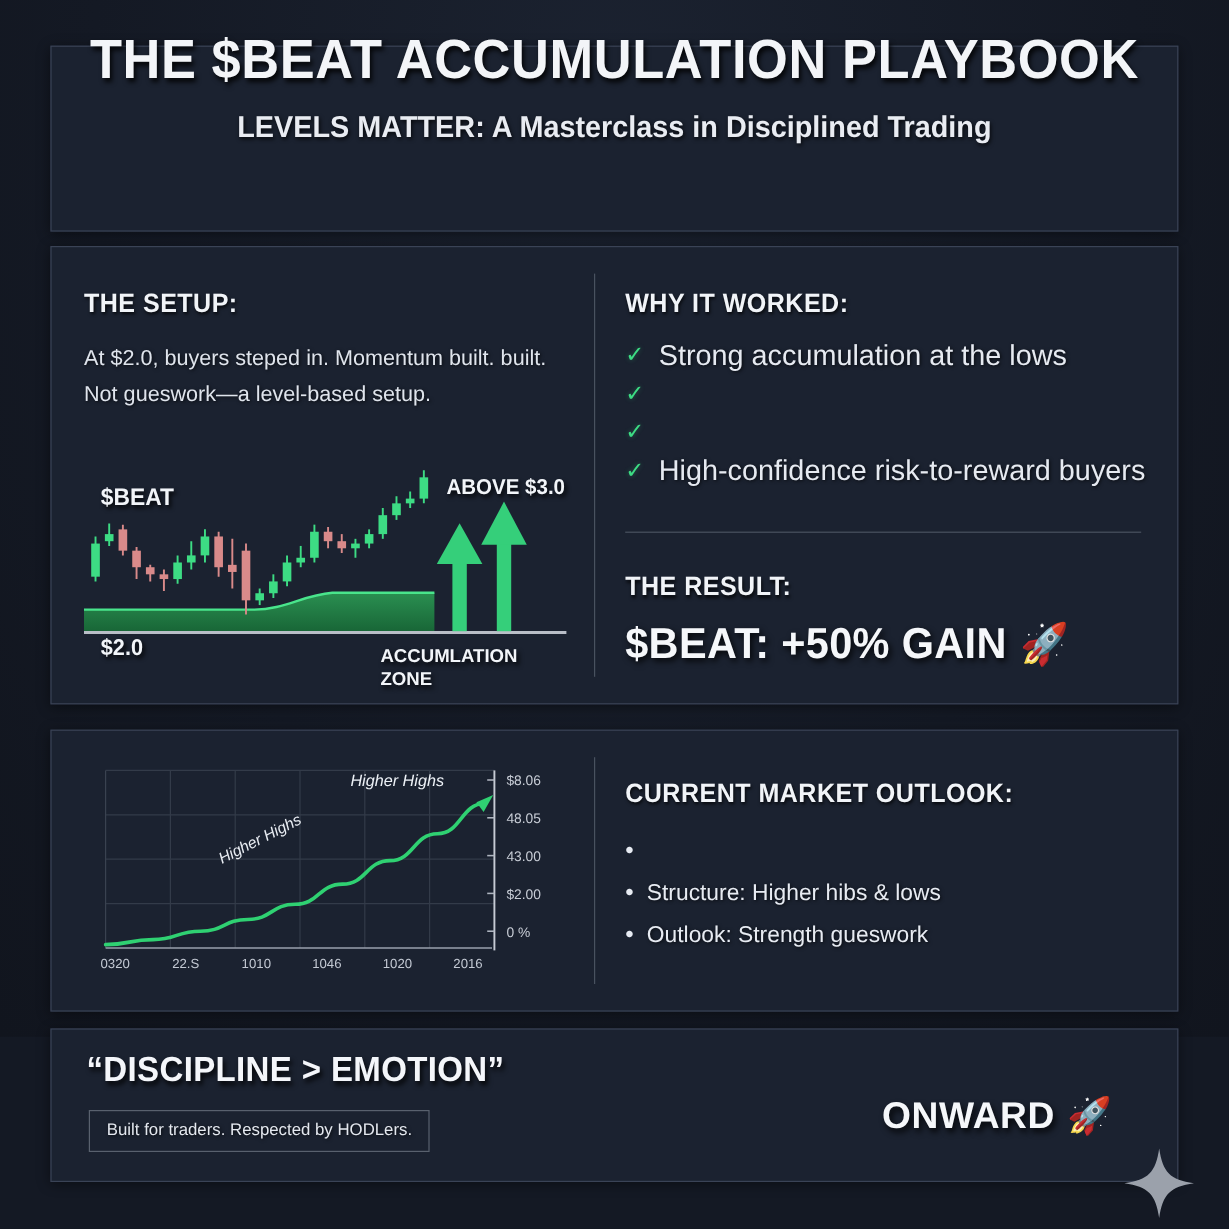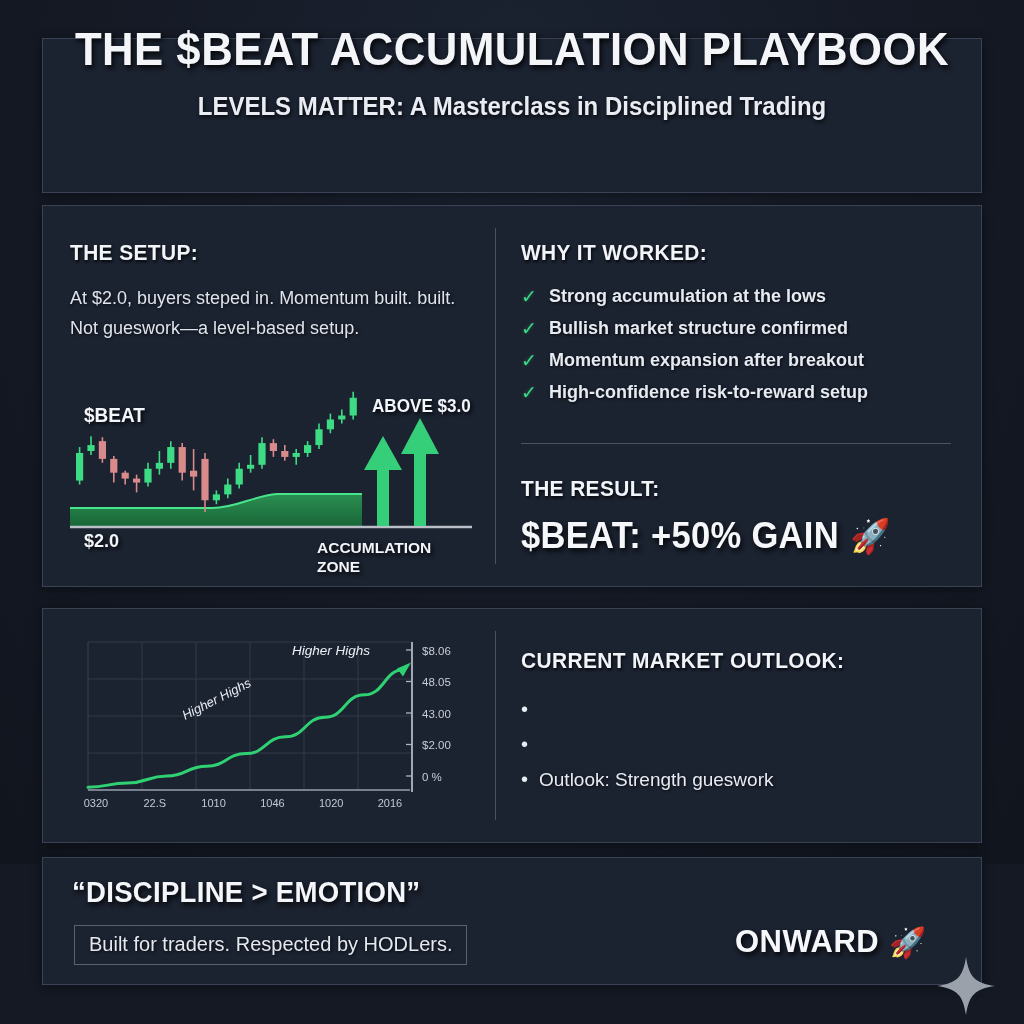--- a/index.html
+++ b/index.html
@@ -57,22 +57,22 @@
     text-shadow:1px 1px 3px rgba(0,0,0,.7);
   }
   #setup-head{ position:absolute; left:70px; top:240px; }
   #setup-body{ position:absolute; left:70px; top:283px; width:400px; }
 
   #why-head{ position:absolute; left:521px; top:240px; }
   #why-list{ position:absolute; left:521px; top:283px; width:430px; }
   .check-row{ display:flex; align-items:flex-start; gap:12px; margin-bottom:5px; }
   .chk{ color:#3ddc84; font-size:19px; line-height:27px; flex:0 0 auto;
         text-shadow:0 0 4px rgba(61,220,132,.35); }
-  .chk-txt{ font-size:18px; color:#e6eaf1; line-height:27px;
-            text-shadow:1px 1px 3px rgba(0,0,0,.7); white-space:nowrap;font-weight:bold; }
+  .chk-txt{ font-size:24px; color:#e6eaf1; line-height:27px;
+            text-shadow:1px 1px 3px rgba(0,0,0,.7); white-space:nowrap; }
 
   #result-rule{ position:absolute; left:521px; top:443px; width:430px; height:1px;
                 background:#4a5costant; background:#4a5360; }
   #result-head{ position:absolute; left:521px; top:476px; }
   #result-big{
     position:absolute; left:521px; top:515px;
     font-size:36px; font-weight:bold; color:#f5f7fa;
     letter-spacing:.3px; text-shadow:2px 3px 5px rgba(0,0,0,.85);
     transform:scaleX(.96); transform-origin:left; white-space:nowrap;
     display:flex; align-items:center; gap:12px;
@@ -107,27 +107,27 @@
   #quote{
     position:absolute; left:72px; top:876px;
     font-size:29px; font-weight:bold; color:#f4f6fa;
     letter-spacing:.3px; text-shadow:2px 3px 5px rgba(0,0,0,.85);
     transform:scaleX(.95); transform-origin:left; white-space:nowrap;
   }
   #tagline-box{
     position:absolute; left:74px; top:925px;
     border:1px solid #59616e; padding:7px 14px 8px 14px;
   }
-  #tagline{ font-size:20px; color:#e4e8ef; white-space:nowrap;
+  #tagline{ font-size:14px; color:#e4e8ef; white-space:nowrap;
             text-shadow:1px 1px 3px rgba(0,0,0,.7); }
   #onward{
     position:absolute; left:735px; top:912px;
     font-size:31px; font-weight:bold; color:#f5f7fa;
     letter-spacing:.5px; text-shadow:2px 3px 5px rgba(0,0,0,.85);
-    display:flex; align-items:center; gap:10px; white-space:nowrap;margin-top:12px;
+    display:flex; align-items:center; gap:10px; white-space:nowrap;
   }
   #sparkle{ position:absolute; left:935px; top:955px; }
 </style>
 </head>
 <body>
 
 <div class="canvas">
 
   <div class="panel" id="header-panel"></div>
   <div id="main-title">THE $BEAT ACCUMULATION PLAYBOOK</div>
@@ -223,29 +223,27 @@
   </div>
 
   <div class="sec-head" id="why-head">WHY IT WORKED:</div>
   <div id="why-list">
       <div class="check-row">
         <span class="chk">✓</span>
         <span class="chk-txt">Strong accumulation at the lows</span>
       </div>
       <div class="check-row">
         <span class="chk">✓</span>
-        <span class="chk-txt">Bullish market structure confirmed</span>
       </div>
       <div class="check-row">
         <span class="chk">✓</span>
-        <span class="chk-txt">Momentum expansion after breakout</span>
       </div>
       <div class="check-row">
         <span class="chk">✓</span>
-        <span class="chk-txt">High-confidence risk-to-reward setup</span>
+        <span class="chk-txt">High-confidence risk-to-reward buyers</span>
       </div>
     </div>
 
   <div id="result-rule"></div>
   <div class="sec-head" id="result-head">THE RESULT:</div>
   <div id="result-big">
     <span>$BEAT: +50% GAIN</span>
     <span class="emoji">🚀</span>
   </div>
 
@@ -298,20 +296,21 @@
     </svg>
   </div>
 
   <div class="sec-head" id="outlook-head">CURRENT MARKET OUTLOOK:</div>
   <div id="outlook-list">
       <div class="bul-row">
         <span class="bul">•</span>
       </div>
       <div class="bul-row">
         <span class="bul">•</span>
+        <span class="bul-txt">Structure: Higher hibs &amp; lows</span>
       </div>
       <div class="bul-row">
         <span class="bul">•</span>
         <span class="bul-txt">Outlook: Strength gueswork</span>
       </div>
     </div>
 
   <div class="panel" id="foot-panel"></div>
   <div id="quote">“DISCIPLINE &gt; EMOTION”</div>
   <div id="tagline-box">

